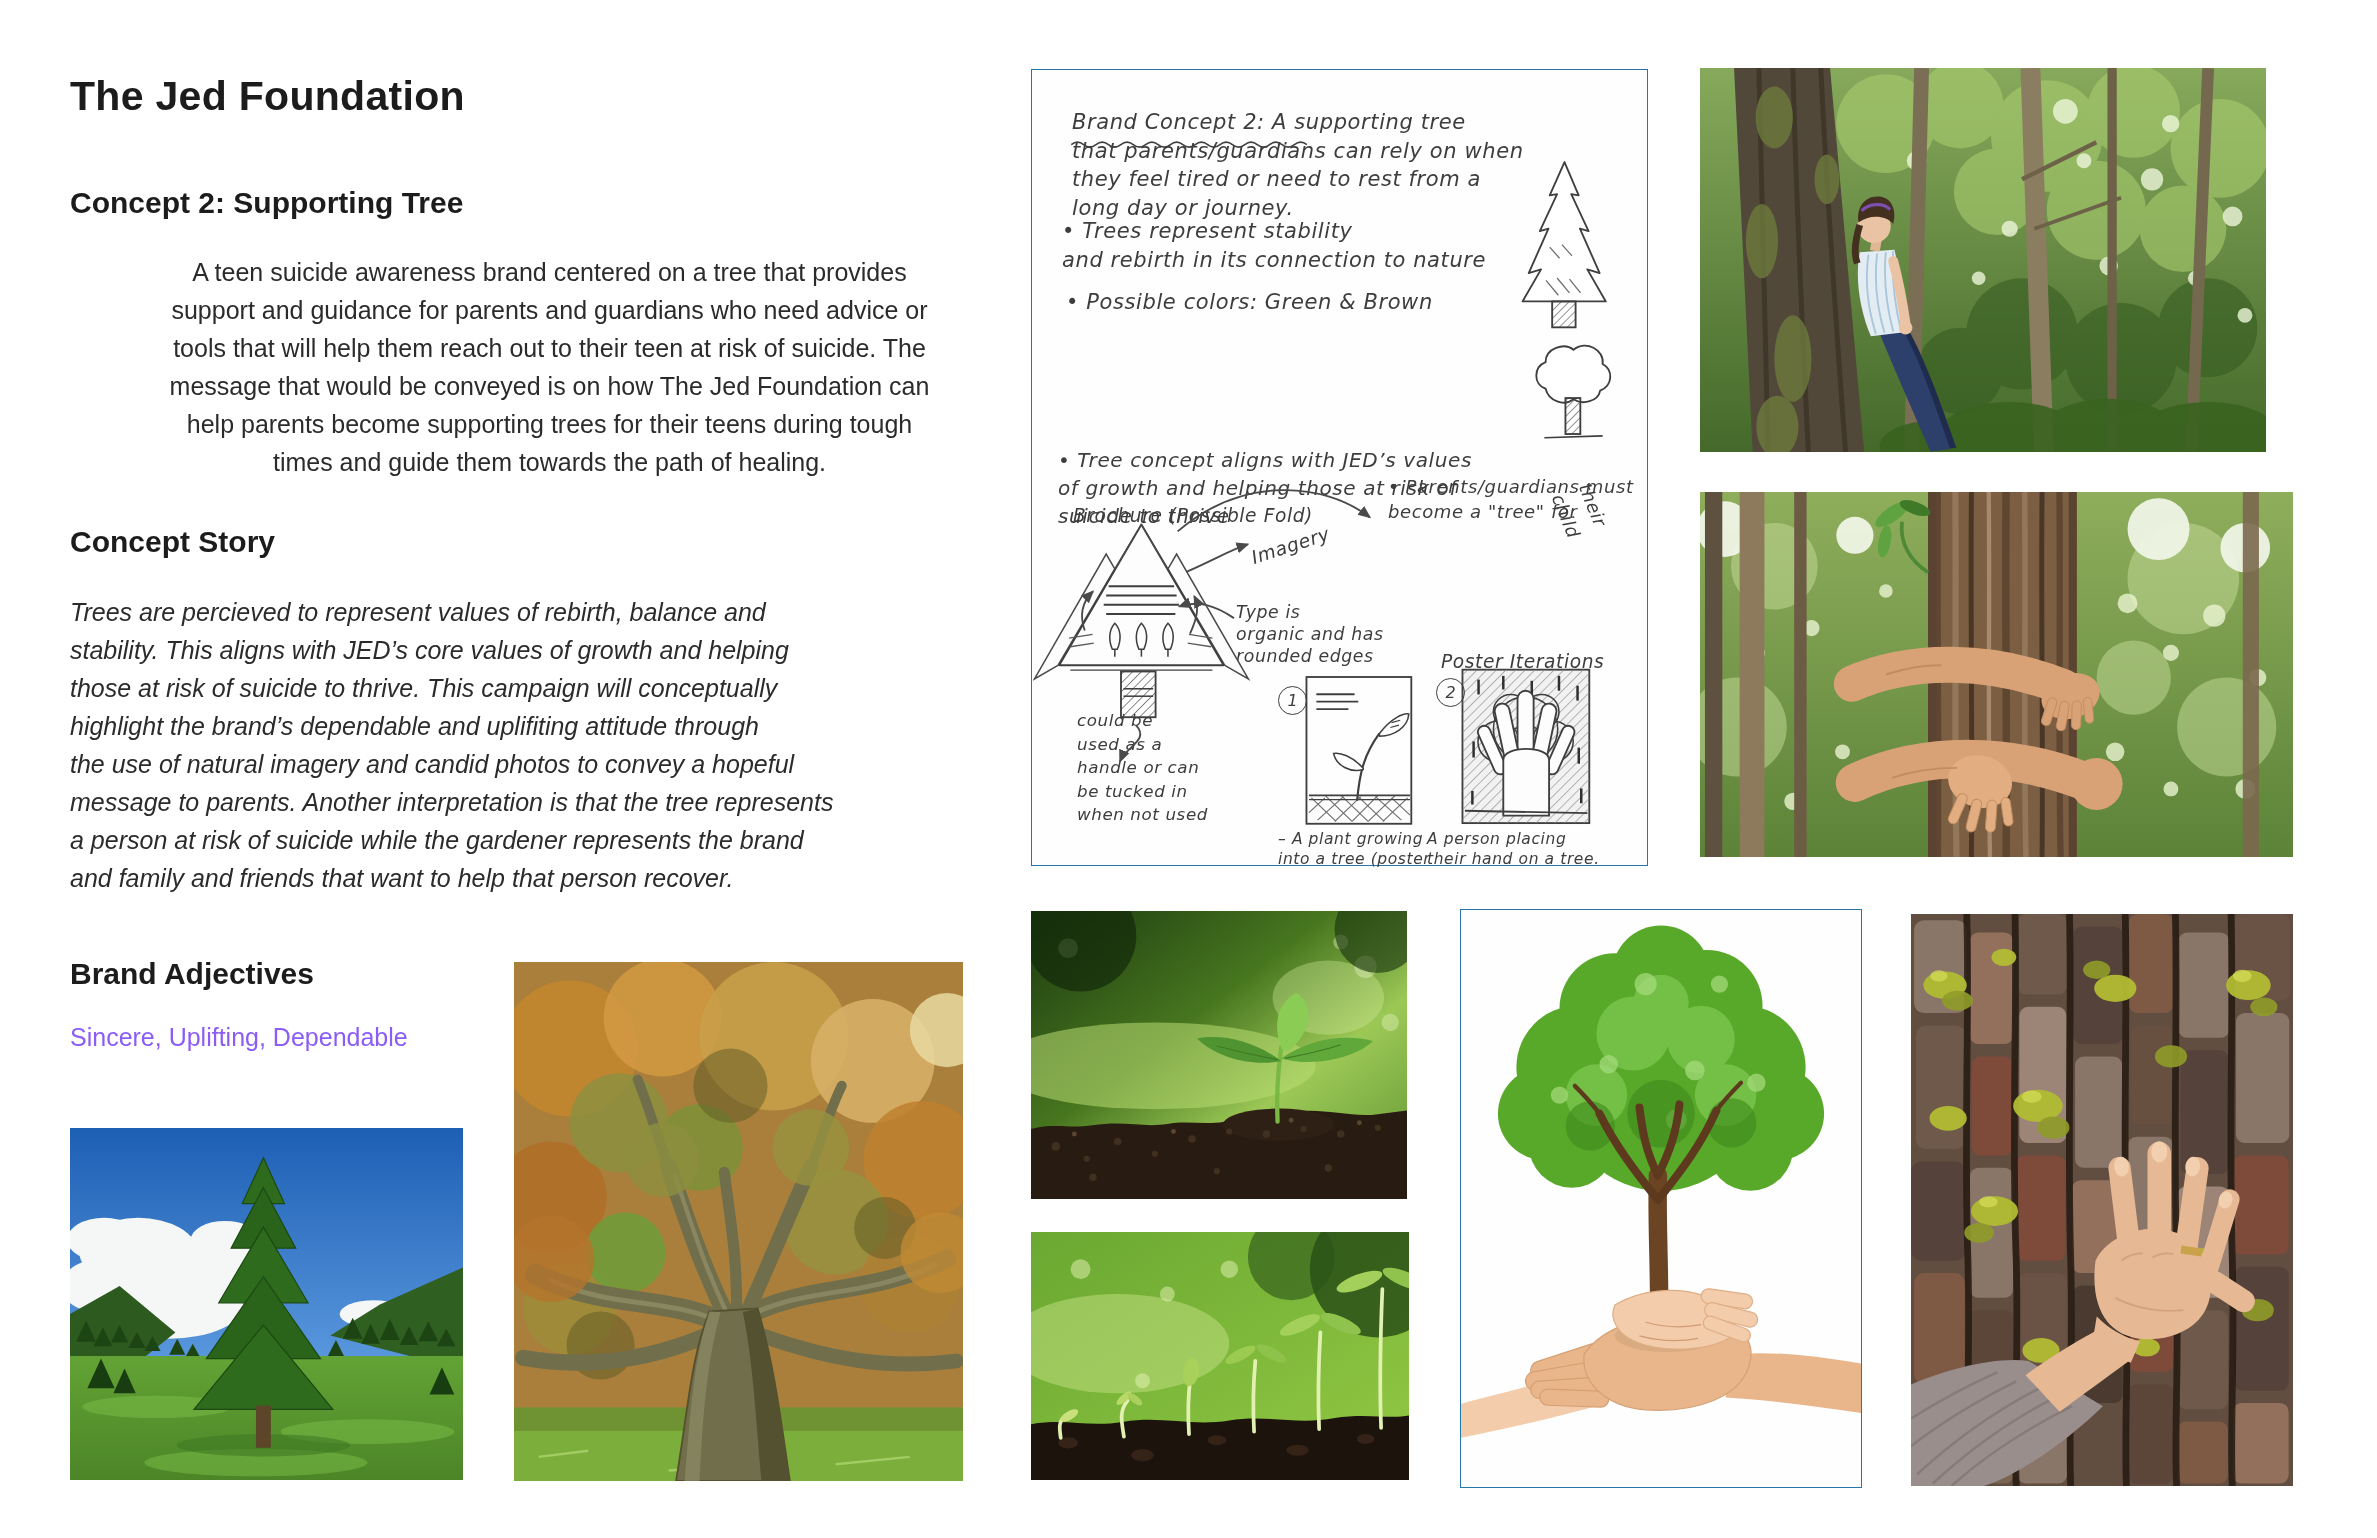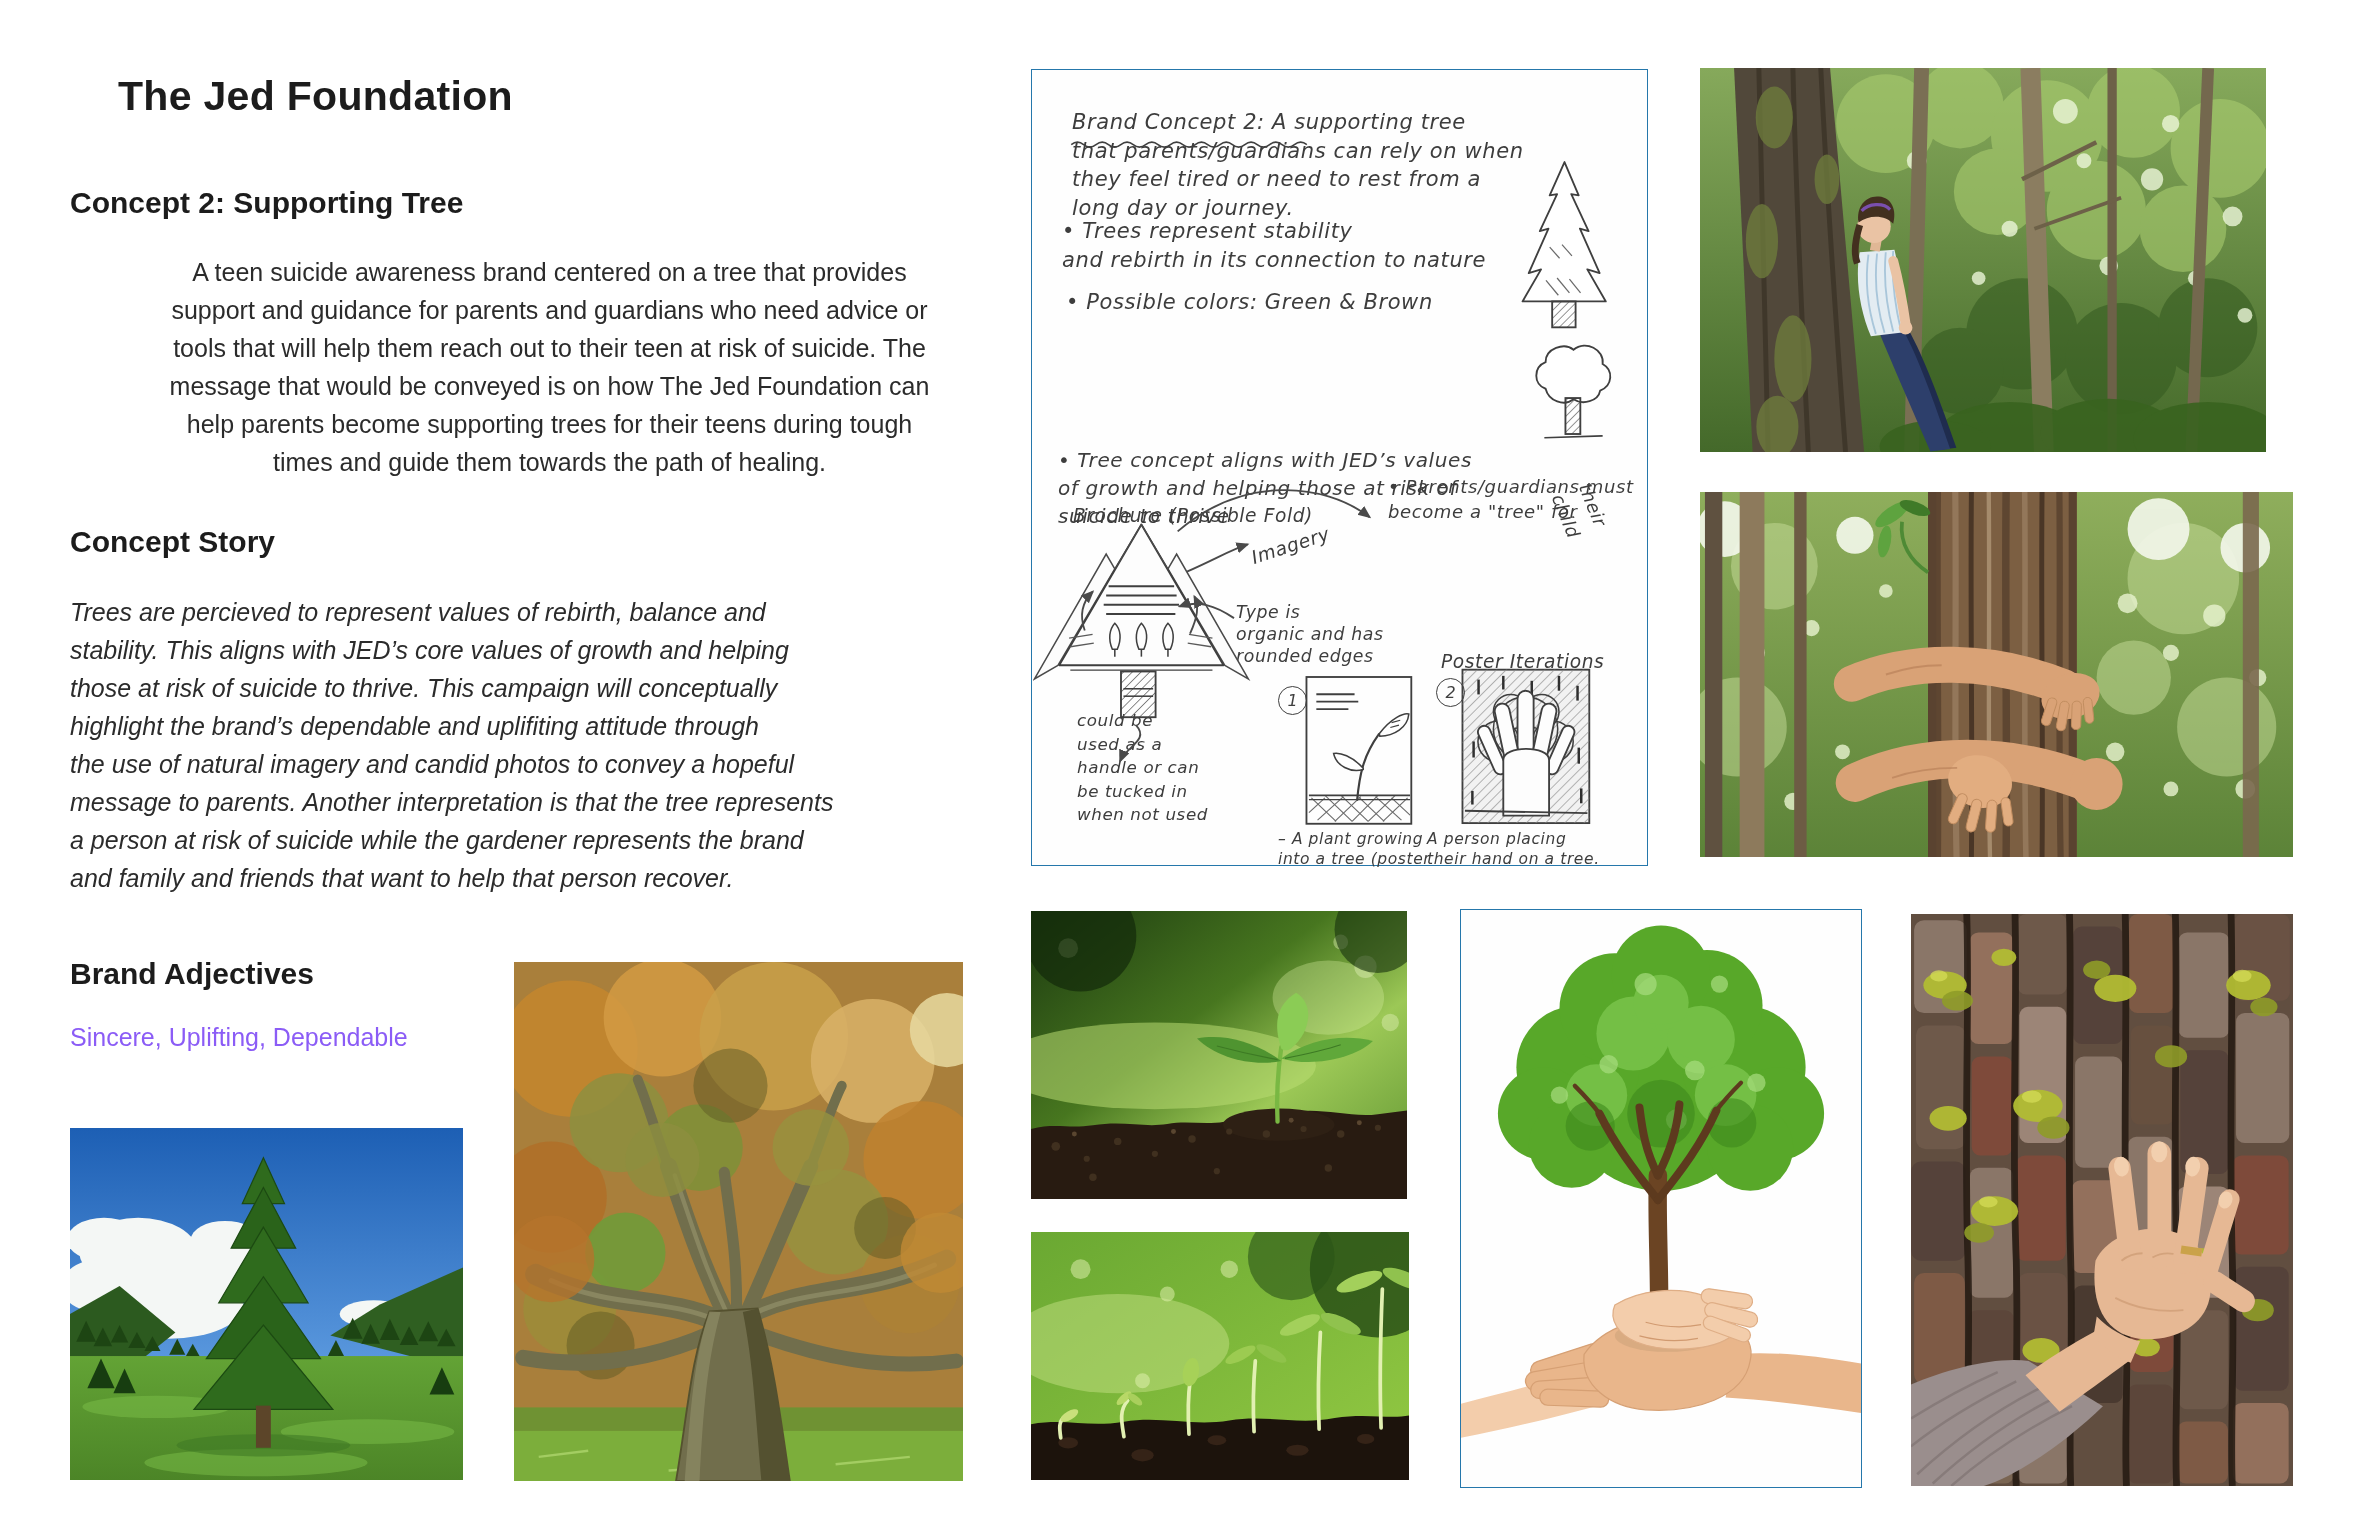--- a/index.html
+++ b/index.html
@@ -26,21 +26,21 @@
   .circle-num{
     width:27px;height:27px;border:1.9px solid #3f3f3f;border-radius:50%;
     display:flex;align-items:center;justify-content:center;
     font-family:"DejaVu Sans", sans-serif;font-style:italic;font-size:16px;color:#3f3f3f;
   }
   .vert{transform:rotate(68deg);transform-origin:left top;}
 </style>
 </head>
 <body>
 
-<div class="abs" style="left:70px;top:73px;margin-left:48px;">
+<div class="abs" style="left:70px;top:73px;">
   <div class="h1">The Jed Foundation</div>
 </div>
 
 <div class="abs" style="left:70px;top:186px;">
   <div class="h2">Concept 2: Supporting Tree</div>
 </div>
 <div class="abs body-text pre" style="left:76px;top:253px;width:947px;text-align:center;">A teen suicide awareness brand centered on a tree that provides
 support and guidance for parents and guardians who need advice or
 tools that will help them reach out to their teen at risk of suicide. The
 message that would be conveyed is on how The Jed Foundation can

